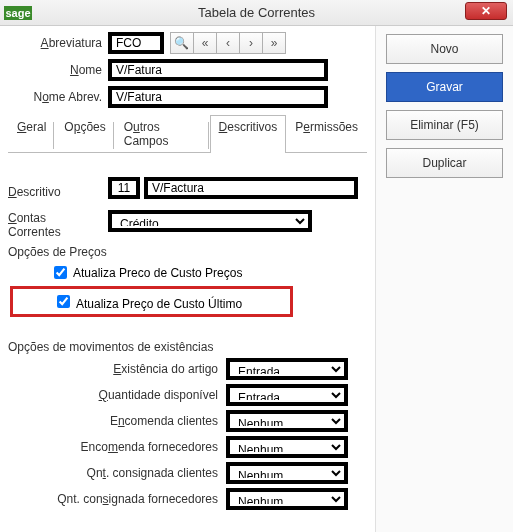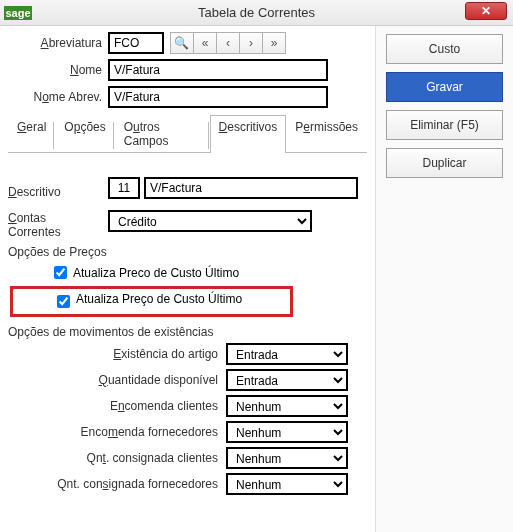--- a/index.html
+++ b/index.html
@@ -78,21 +78,21 @@
     width: 100px;
     text-align: right;
     padding-right: 6px;
     color: #333;
   }
   .underline { text-decoration: underline; }
   input[type=text], select {
     font-family: inherit;
     font-size: 12px;
     padding: 2px 4px;
-    border: 2px solid #000000;
+    border: 4px solid #000000;
     background: #fff;
     height: 22px;
   }
   .abrev-input { width: 56px; }
   .full-input { width: 220px; }
   .nav-btns { display: inline-flex; margin-left: 6px; }
   .icon-btn {
     width: 24px;
     height: 22px;
     border: 1px solid #b0b0b0;
@@ -159,22 +159,22 @@
     align-items: center;
     margin-left: 42px;
     margin-bottom: 4px;
   }
   .checkbox-row input { margin-right: 6px; }
   .highlight-box {
     border: 3px solid #d12424;
     padding: 3px 48px 3px 40px;
     margin-left: 2px;
     display: inline-flex;
-    align-items: flex-start;
-    margin-bottom: 2px;
+    align-items: flex-end;
+    margin-bottom: 17px;
   }
   .mov-row {
     display: flex;
     align-items: center;
     margin-bottom: 4px;
   }
   .mov-label {
     width: 218px;
     text-align: right;
     padding-right: 8px;
@@ -267,21 +267,21 @@
       <div class="sec-label"><span class="underline">C</span>ontas Correntes</div>
       <select class="cc-select">
         <option>Crédito</option>
       </select>
     </div>
 
     <div class="group-label">Opções de  Preços</div>
 
     <div class="checkbox-row">
       <input type="checkbox" checked="" style="">
-      <span>Atualiza Preco de Custo Último</span>
+      <span>Atualiza Preco de Custo Preços</span>
     </div>
 
     <div class="highlight-box">
       <input type="checkbox" checked="" style="margin-right: 6px;">
       <span>Atualiza Preço de Custo Último</span>
     </div>
 
     <div class="group-label">Opções de movimentos de existências</div>
 
     <div class="mov-row">
@@ -305,18 +305,18 @@
       <select class="mov-select"><option>Nenhum</option></select>
     </div>
     <div class="mov-row">
       <div class="mov-label">Qnt. con<span class="underline">s</span>ignada fornecedores</div>
       <select class="mov-select"><option>Nenhum</option></select>
     </div>
 
   </div>
 
   <div class="right-pane">
-    <button class="action-btn">Custo</button>
+    <button class="action-btn">Novo</button>
     <button class="action-btn primary">Gravar</button>
     <button class="action-btn">Eliminar (F5)</button>
     <button class="action-btn">Duplicar</button>
   </div>
 </div>
 
 </body></html>

